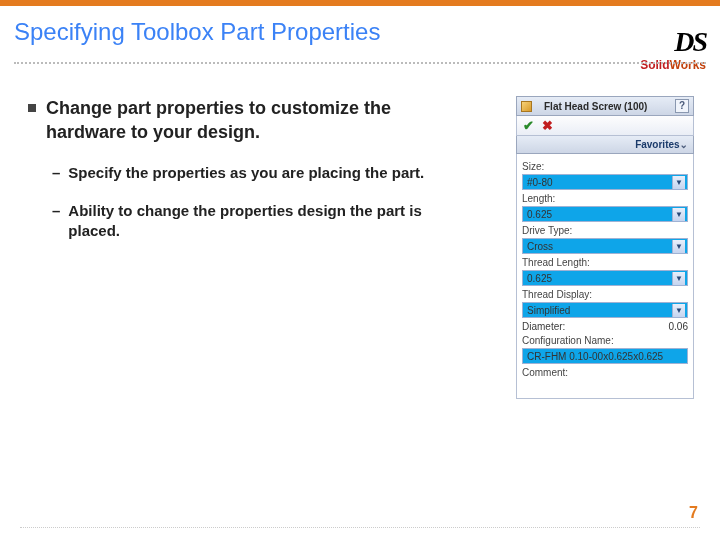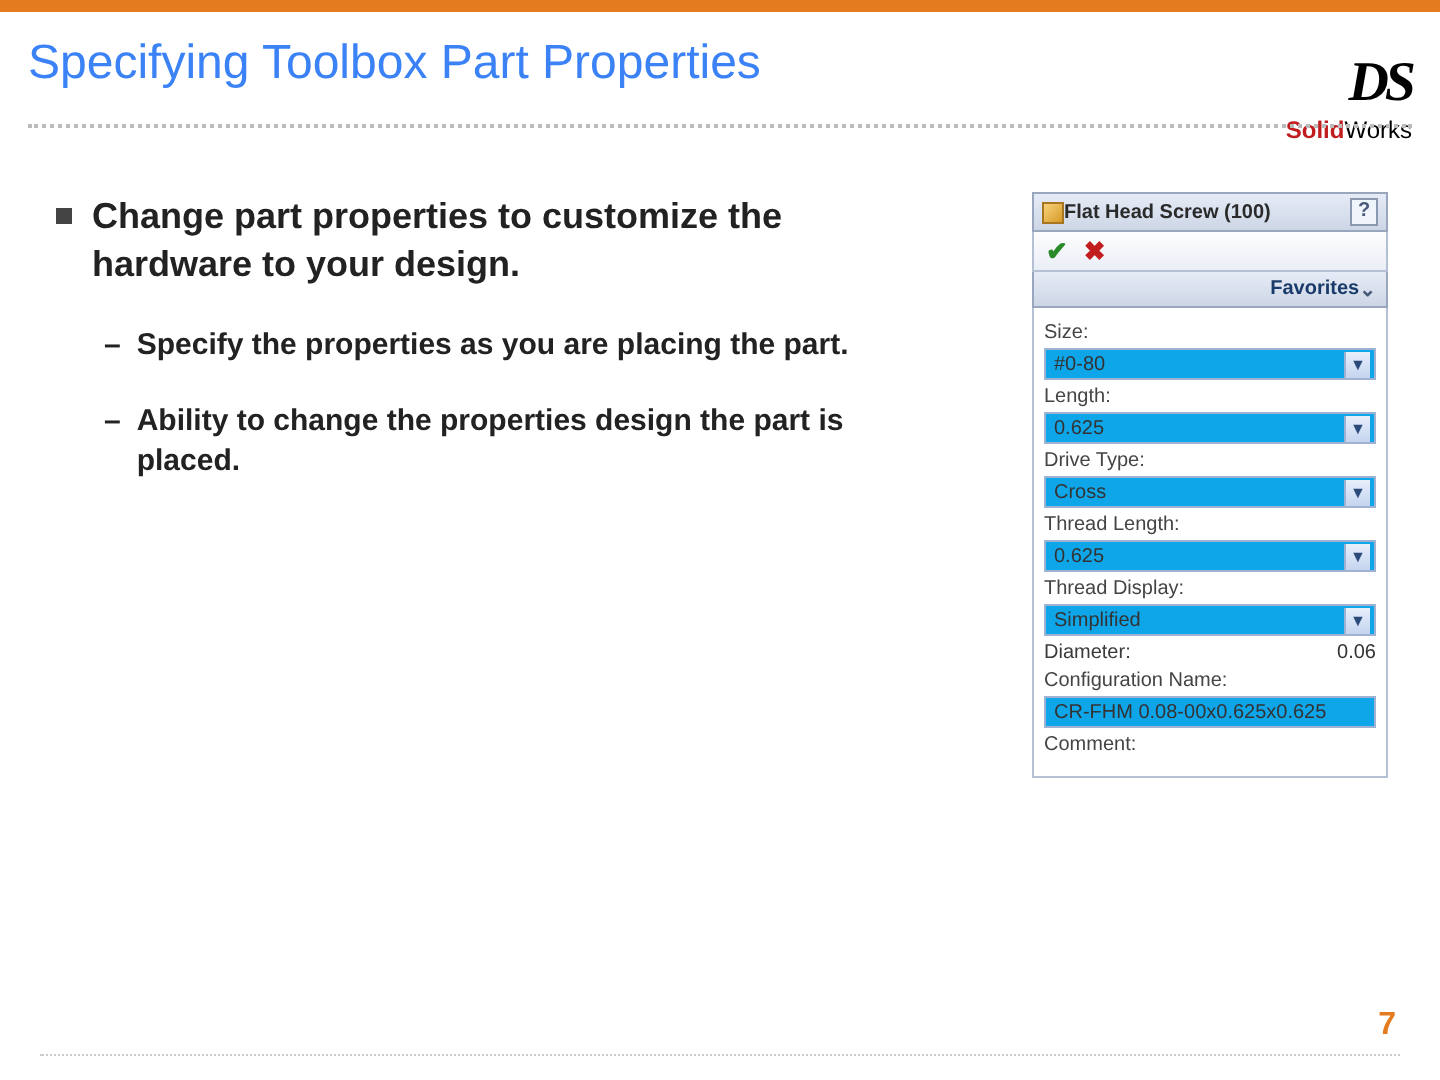--- a/index.html
+++ b/index.html
@@ -36,21 +36,21 @@
     font-family: "Times New Roman", serif;
     font-style: italic;
     font-size: 28px;
     color: #000000;
     font-weight: bold;
     letter-spacing: -2px;
     margin-top: 12px;
   }
   .logo .brand { font-size: 12px; }
   .logo .solid { color: #c11d1f; font-weight: bold; }
-  .logo .works { color: #000000; font-weight: normal; }
+  .logo .works { color: #c2410c; font-weight: bold; }
   .divider {
     position: absolute;
     top: 62px;
     left: 14px;
     right: 14px;
     height: 0;
     border-top: 2px dotted #bbb;
   }
   .content {
     position: absolute;
@@ -93,21 +93,21 @@
     color: #3a3a3a;
     filter: blur(0.25px);
   }
   .panel-header {
     display: flex;
     align-items: center;
     height: 20px;
     background: linear-gradient(#e6ecf6, #cdd6e6);
     border: 1px solid #9aa6bd;
     padding: 0 4px;
-    gap: 0;
+    gap: 12px;
   }
   .panel-header .cube {
     width: 11px; height: 11px;
     background: linear-gradient(135deg, #f7d27a, #d89a2a);
     border: 1px solid #a87620;
   }
   .panel-header .title-txt {
     font-weight: bold;
     flex: 1;
     color: #2a2a2a;
@@ -146,21 +146,21 @@
     color: #1a3a6a;
   }
   .section-head .chev {
     font-size: 10px;
     color: #4a5a7a;
   }
   .section-body {
     border: 1px solid #b6c0d4;
     border-top: none;
     background: #fff;
-    padding: 4px 5px 8px 5px;
+    padding: 4px 5px 18px 5px;
   }
   .field-label {
     margin: 3px 0 2px 0;
     color: #444;
   }
   .field-row {
     display: flex;
     align-items: center;
     gap: 3px;
     margin-bottom: 2px;
@@ -304,21 +304,21 @@
     </div>
 
     <div class="inline-row">
       <span>Diameter:</span>
       <span class="val">0.06</span>
     </div>
 
     <div class="field-label">Configuration Name:</div>
     <div class="field-row">
       <div class="textbox">
-        <span>CR-FHM 0.08-00x0.625x0.625</span>
+        <span>CR-FHM 0.10-00x0.625x0.625</span>
       </div>
     </div>
 
     <div class="field-label">Comment:</div>
 
   </div>
 </div>
 
 <div class="bottom-line"></div>
 <div class="page-num">7</div>

